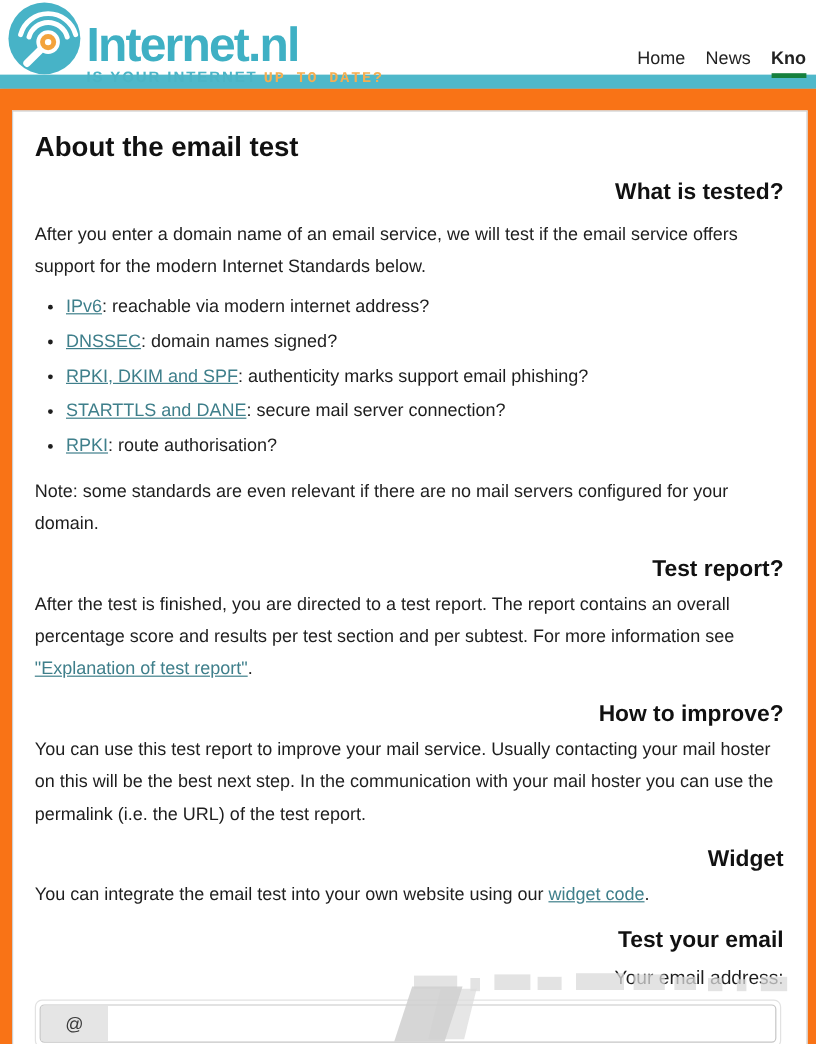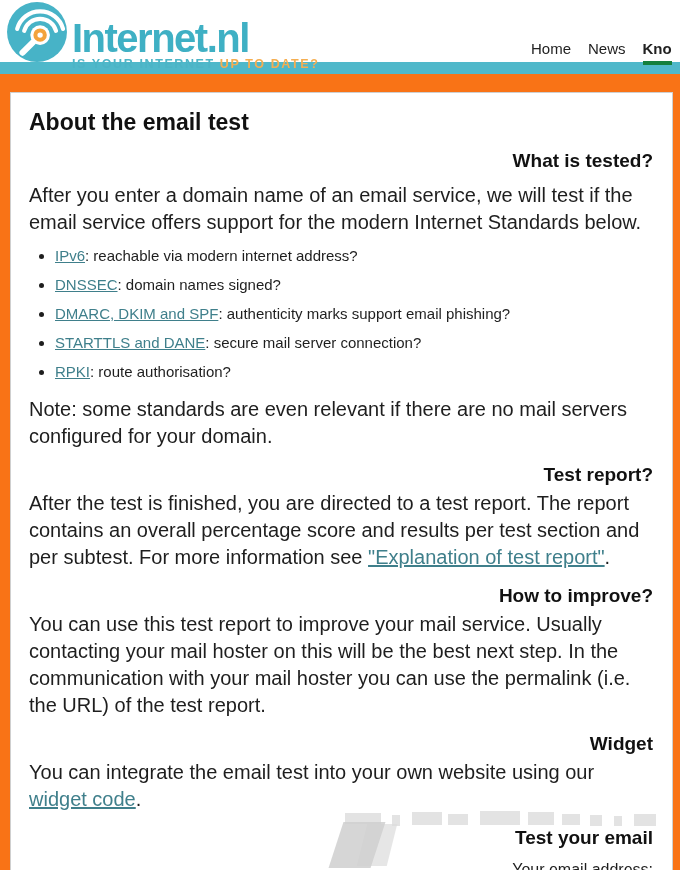--- a/index.html
+++ b/index.html
@@ -7,36 +7,36 @@
     font-family:"Liberation Sans", sans-serif; color:#1e1e1e; }
 
   
   .header { position:relative; width:680px; height:62px; background:#fff; }
   .logo { position:absolute; left:6px; top:1px; display:flex; align-items:flex-start; cursor:pointer; }
   .logo-icon { width:62px; height:62px; }
   .logo-textblock { margin-left:4px; padding-top:2px; }
   .logo-name { font-size:40px; font-weight:700; letter-spacing:-1.5px; color:#3fb0c4; line-height:42px;margin-top:14px; }
   .logo-tagline { font-size:12.5px; font-weight:700; letter-spacing:1.6px; margin-top:-2px; }
   .tag-teal { color:#4cb4c6; }
-  .tag-orange { color:#f5ae51; }
+  .tag-orange { color:#f5ae51;font-family:Liberation Mono, monospace; }
 
   .nav { position:absolute; left:531px; top:40px; display:flex; gap:17px; white-space:nowrap; }
   .nav-item { font-size:15px; color:#222; cursor:pointer; }
   .nav-item.active { font-weight:700; border-bottom:4px solid #15803d; padding-bottom:4px; }
 
   .teal-bar { width:680px; height:12px; background:#4fb8ca; box-shadow:0 4px 5px rgba(0,0,0,0.28); }
 
   
   .content-area { width:680px; height:796px; background:#f97316; padding:18px 7px 0 10px; }
   .card { background:#ffffff; border:1px solid #cfcfcf; min-height:778px; padding:14px 19px 0 18px; position:relative; }
 
   h1 { font-size:23px; font-weight:700; margin:2px 0 12px; color:#111; }
   h2 { font-size:19px; font-weight:700; margin:14px 0 2px; color:#111;text-align:right; }
   h2.gap-after { margin-bottom:10px; }
-  p  { font-size:20px; line-height:27px; margin:4px 0 10px; color:#1e1e1e; }
+  p  { font-size:15px; line-height:27px; margin:4px 0 10px; color:#1e1e1e; }
 
   ul.bullets { margin:10px 0 14px 8px; padding-left:18px; }
   ul.bullets li { font-size:15px; line-height:20px; margin-bottom:9px; color:#1e1e1e; }
 
   a.tlink { color:#3f7f8b; text-decoration:underline; cursor:pointer; }
 
   
   .form-label { font-size:16px; margin:12px 0 8px;text-align:right; }
   .input-wrap { border:1px solid #e2e2e2; border-radius:6px; padding:3px; margin-right:2px; position:relative; background:#fff; }
   .input-group { display:flex; border:1px solid #c6c6c6; border-radius:4px; overflow:hidden; height:32px; background:#fff; }
@@ -91,21 +91,21 @@
     <p>After you enter a domain name of an email service, we will test if the email service offers support for the modern Internet Standards below.</p>
 
     <ul class="bullets">
       <li>
         <a class="tlink">IPv6</a><span>: reachable via modern internet address?</span>
       </li>
       <li>
         <a class="tlink">DNSSEC</a><span>: domain names signed?</span>
       </li>
       <li>
-        <a class="tlink">DMARC, DKIM and SPF</a><span>: authenticity marks support email phishing?</span>
+        <a class="tlink">RPKI, DKIM and SPF</a><span>: authenticity marks support email phishing?</span>
       </li>
       <li>
         <a class="tlink">STARTTLS and DANE</a><span>: secure mail server connection?</span>
       </li>
       <li>
         <a class="tlink">RPKI</a><span>: route authorisation?</span>
       </li>
     </ul>
 
     <p>Note: some standards are even relevant if there are no mail servers configured for your domain.</p>

